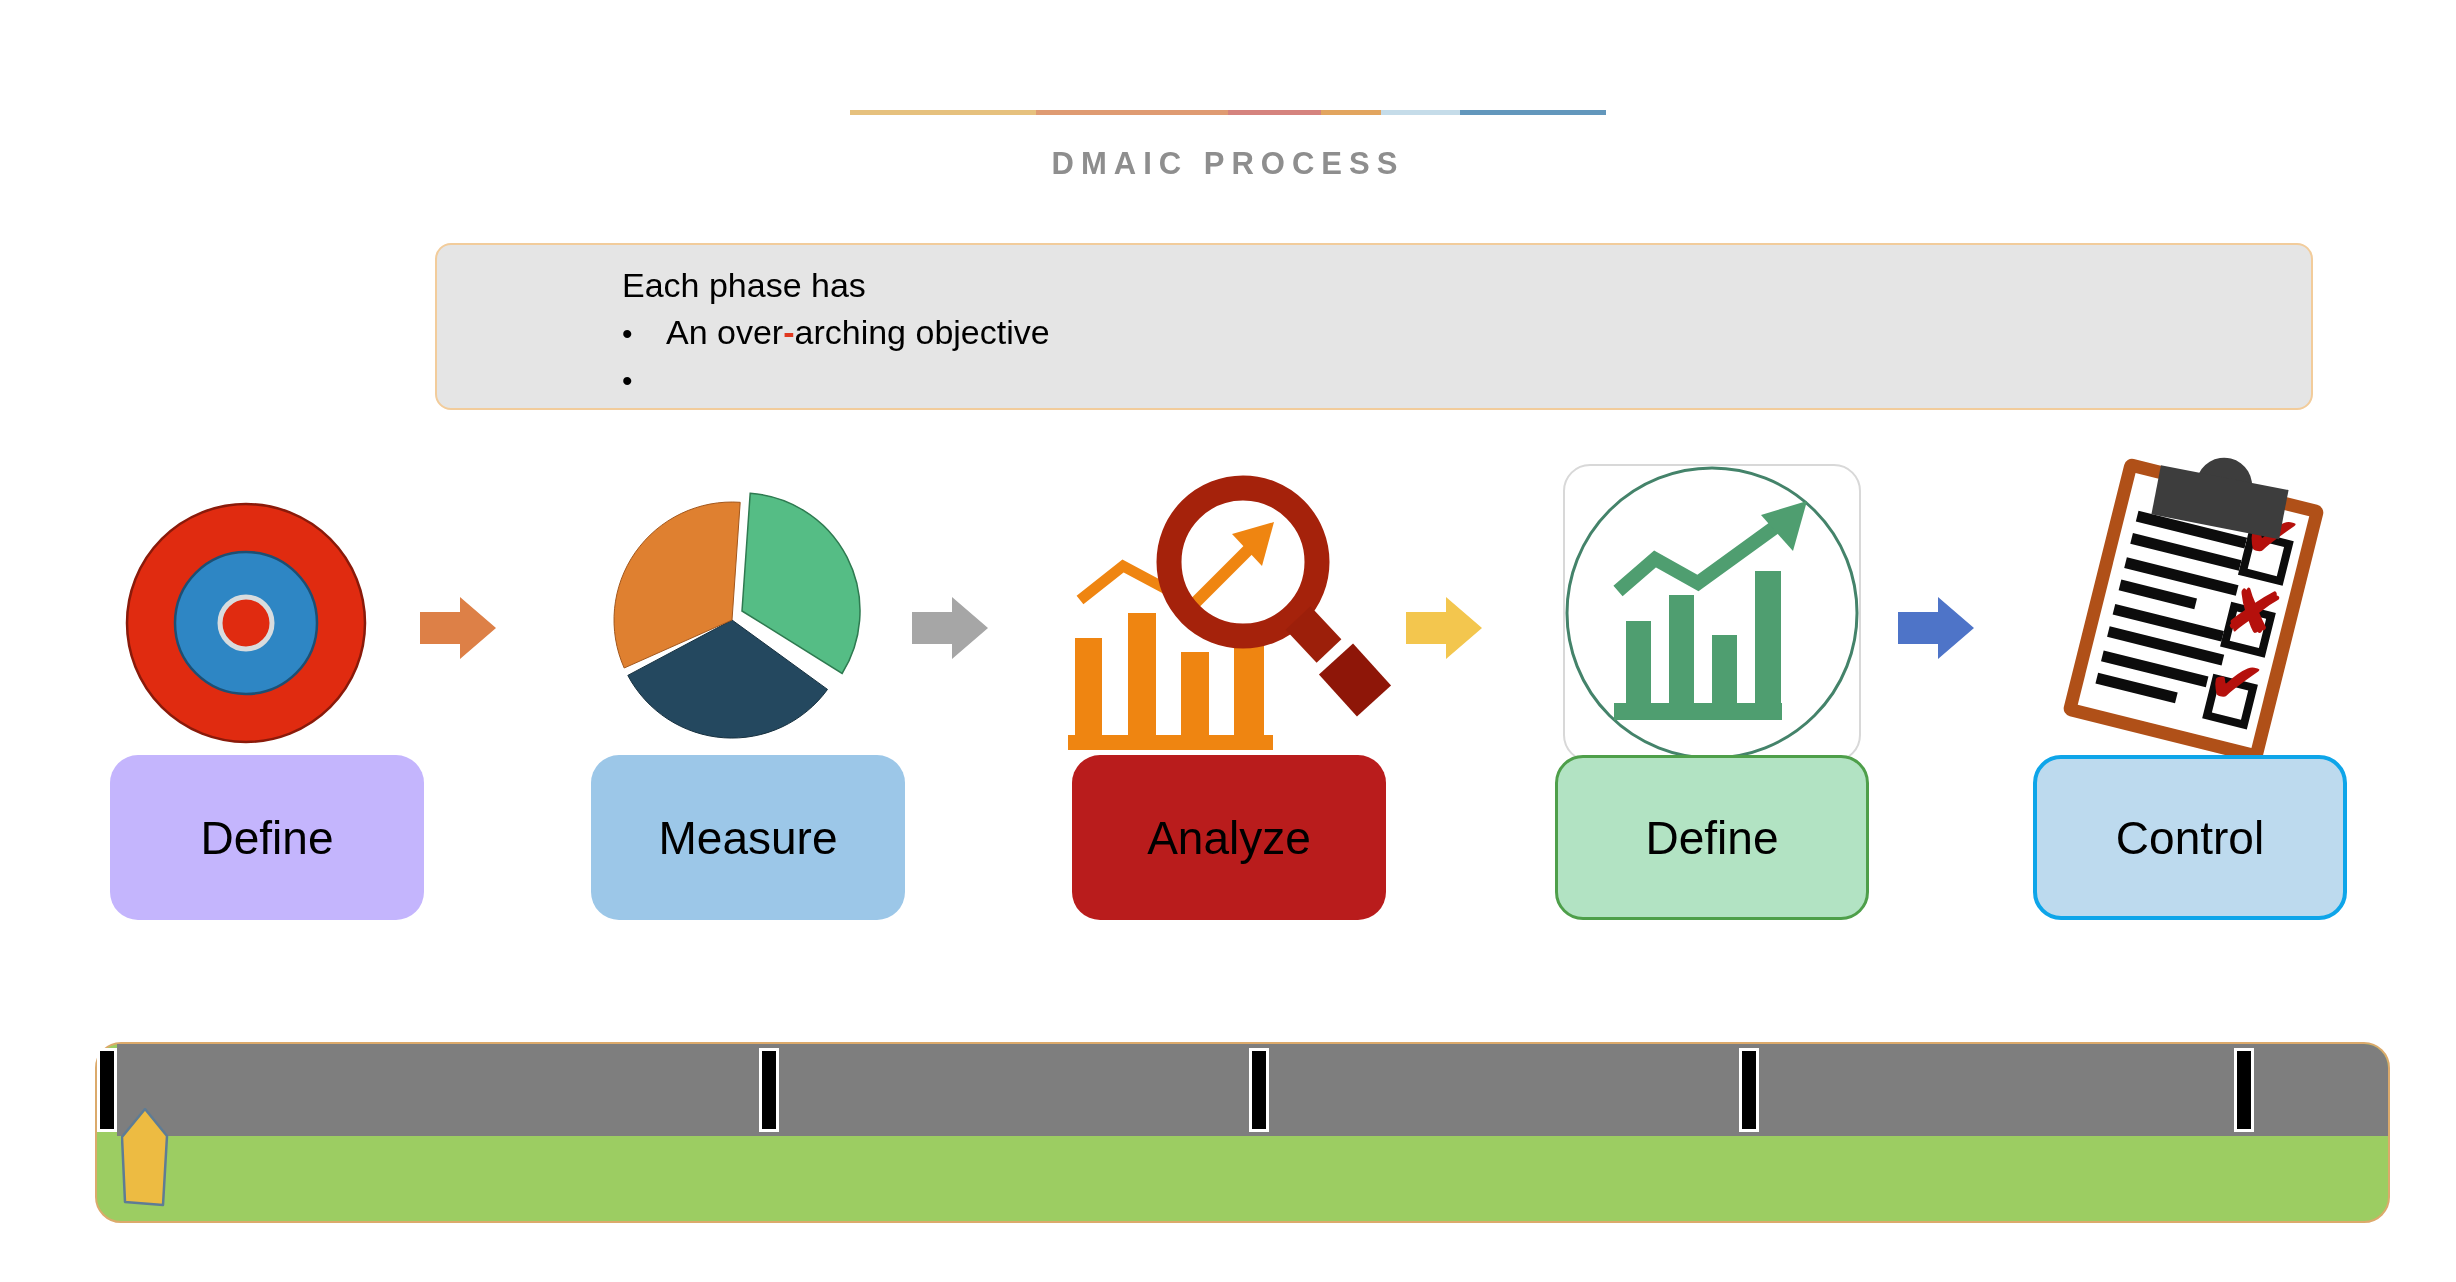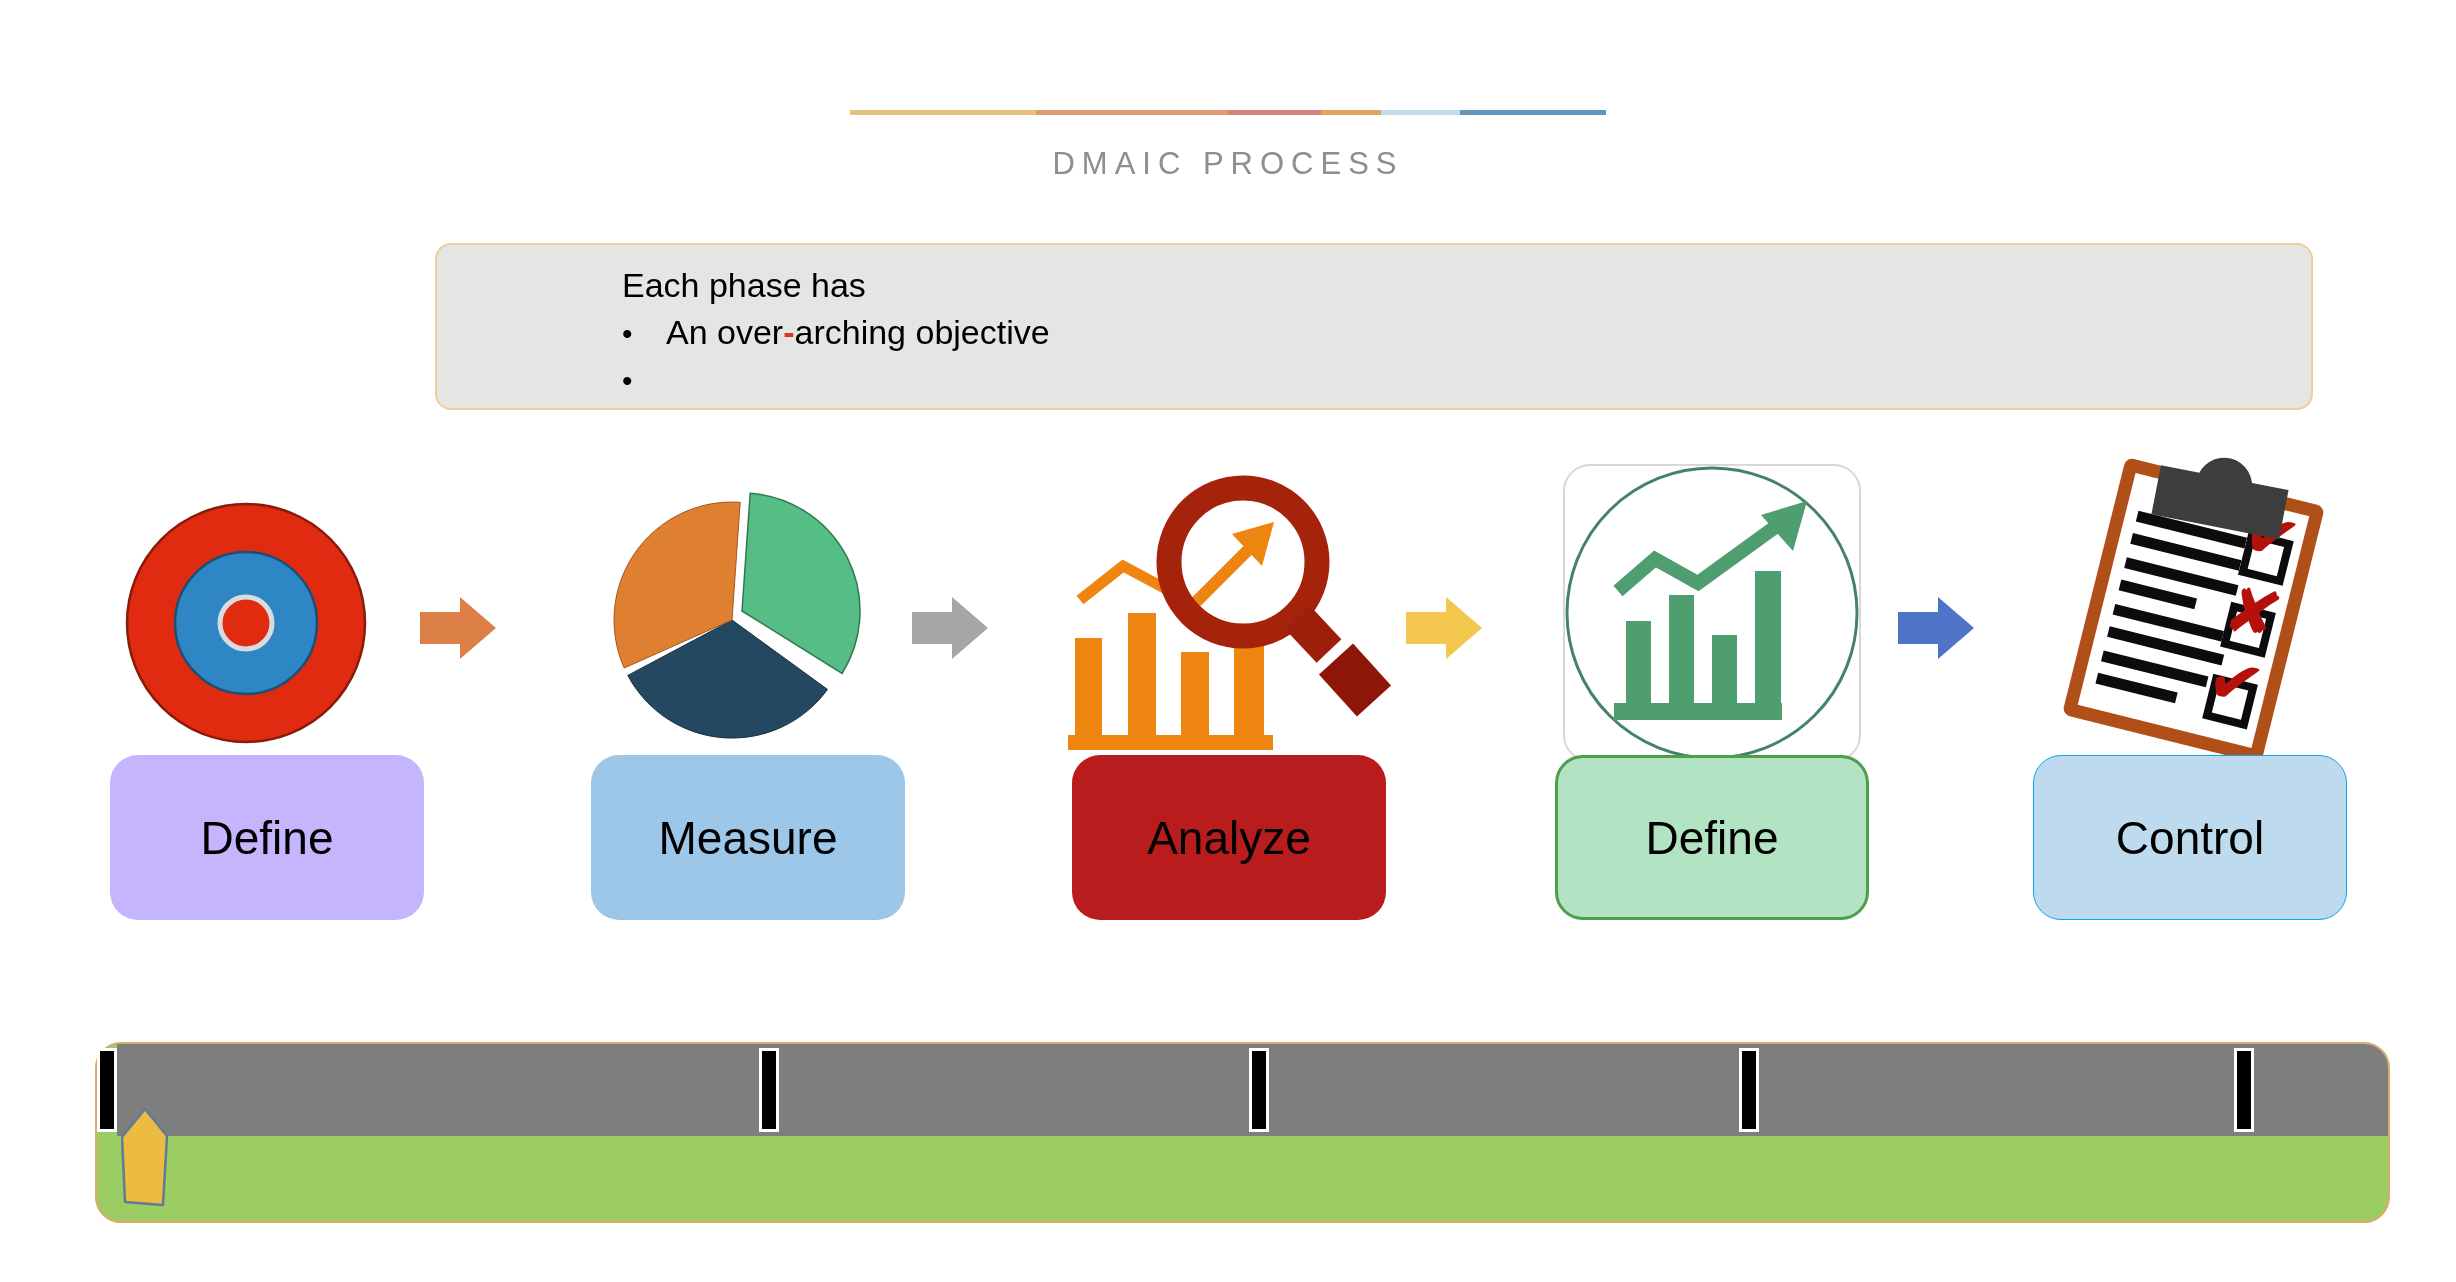--- a/index.html
+++ b/index.html
@@ -5,21 +5,21 @@
   * { margin:0; padding:0; box-sizing:border-box; }
   body { background:#ffffff; font-family:"Liberation Sans","DejaVu Sans",sans-serif; }
   #canvas { position:relative; width:2456px; height:1282px; background:#fff; overflow:hidden; }
 
   
   .title { position:absolute; top:34px; left:0; width:100%; text-align:center;
            font-size:58px; font-weight:500; color:#3d3d3d; letter-spacing:1px; }
   .underline { position:absolute; top:110px; left:850px; width:756px; height:5px; display:flex; }
   .underline div { height:5px; }
   .subtitle { position:absolute; top:146px; left:0; width:100%; text-align:center;
-              font-size:31px; font-weight:normal; letter-spacing:7px; color:#8e8e8e; }
+              font-size:31px; font-weight:bold; letter-spacing:7px; color:#8e8e8e; }
 
   
   .info-box { position:absolute; left:435px; top:243px; width:1878px; height:167px;
               background:#e5e5e5; border:2px solid #f2cc9b; border-radius:16px;
               padding:17px 0 0 185px; font-size:34px; line-height:47px; color:#000; }
   .info-line { display:flex; align-items:baseline; }
   .bullet-char { width:44px; font-size:30px; }
   .red-hyphen { color:#e0381f; font-weight:bold; }
   .hl { background:#b3c6da; }
 
@@ -159,21 +159,21 @@
         <div class="cb-box" style="top:28px"></div>
         <div class="cb-box" style="top:102px"></div>
         <div class="cb-box" style="top:176px"></div>
         <span class="cb-mark" style="top:6px">✔</span>
         <span class="cb-mark" style="top:84px">✘</span>
         <span class="cb-mark" style="top:156px">✔</span>
       </div>
       <div class="cb-clip-circle"></div>
       <div class="cb-clip-rect"></div>
     </div>
-    <div class="phase-label" style="background:#bddaee;border:1px solid #0ea5e9">Control</div>
+    <div class="phase-label" style="background:#bddaee;border:4px solid #0ea5e9">Control</div>
   </div>
 
   <svg class="arrow a0" viewBox="0 0 78 66">
       <polygon points="0,17 40,17 40,2 76,33 40,64 40,49 0,49" fill="#dd8047"></polygon>
     </svg>
   <svg class="arrow a1" viewBox="0 0 78 66">
       <polygon points="0,17 40,17 40,2 76,33 40,64 40,49 0,49" fill="#a6a6a6"></polygon>
     </svg>
   <svg class="arrow a2" viewBox="0 0 78 66">
       <polygon points="0,17 40,17 40,2 76,33 40,64 40,49 0,49" fill="#f3c64e"></polygon>

